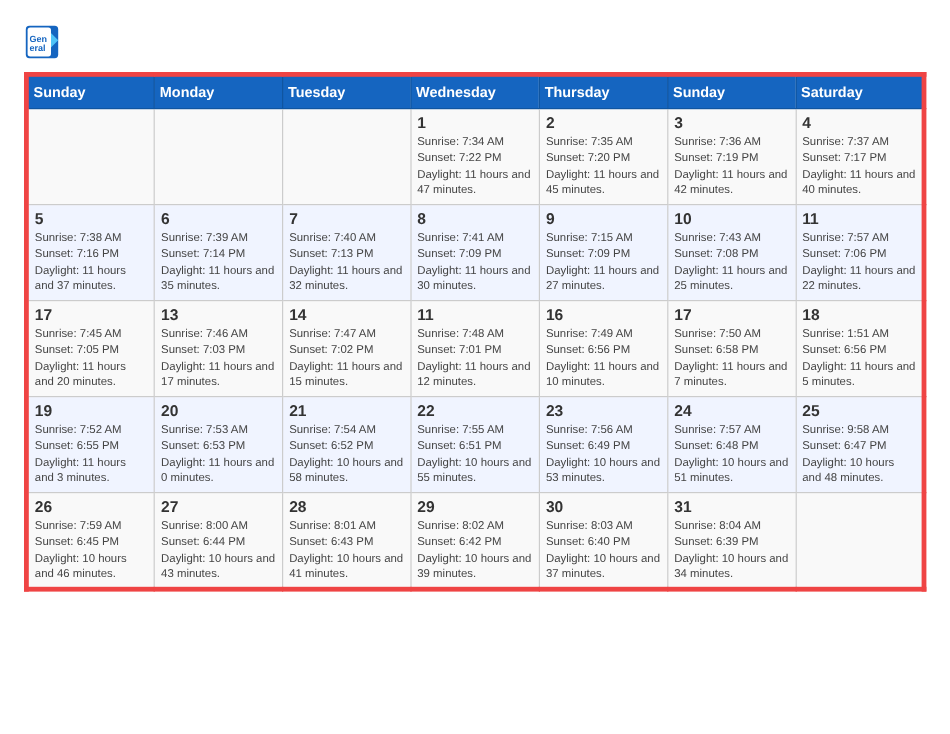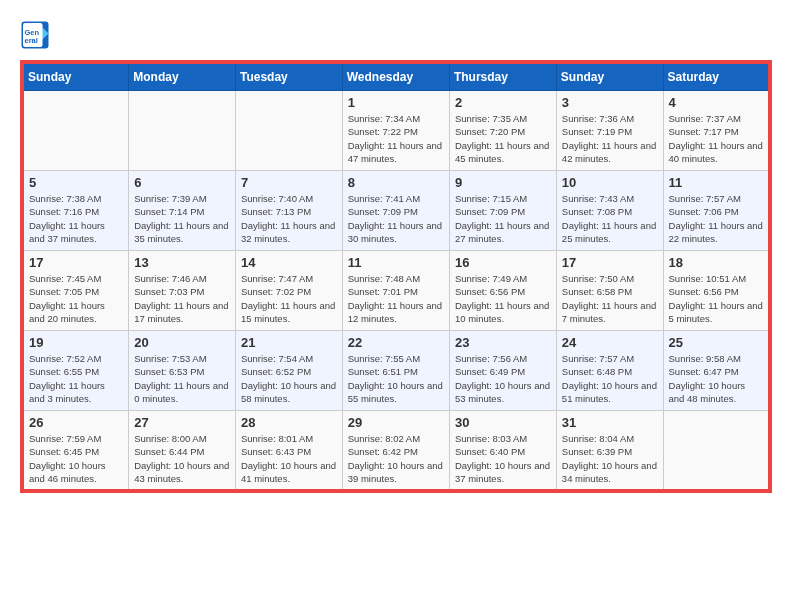--- a/index.html
+++ b/index.html
@@ -246,21 +246,21 @@
         </td>
         <td>
           <span class="day-number">17</span>
           <div class="day-info">Sunrise: 7:50 AM
 Sunset: 6:58 PM
 Daylight: 11 hours
 and 7 minutes.</div>
         </td>
         <td>
           <span class="day-number">18</span>
-          <div class="day-info">Sunrise: 10:51 AM
+          <div class="day-info">Sunrise: 1:51 AM
 Sunset: 6:56 PM
 Daylight: 11 hours
 and 5 minutes.</div>
         </td>
       </tr>
       <tr>
         <td>
           <span class="day-number">19</span>
           <div class="day-info">Sunrise: 7:52 AM
 Sunset: 6:55 PM

